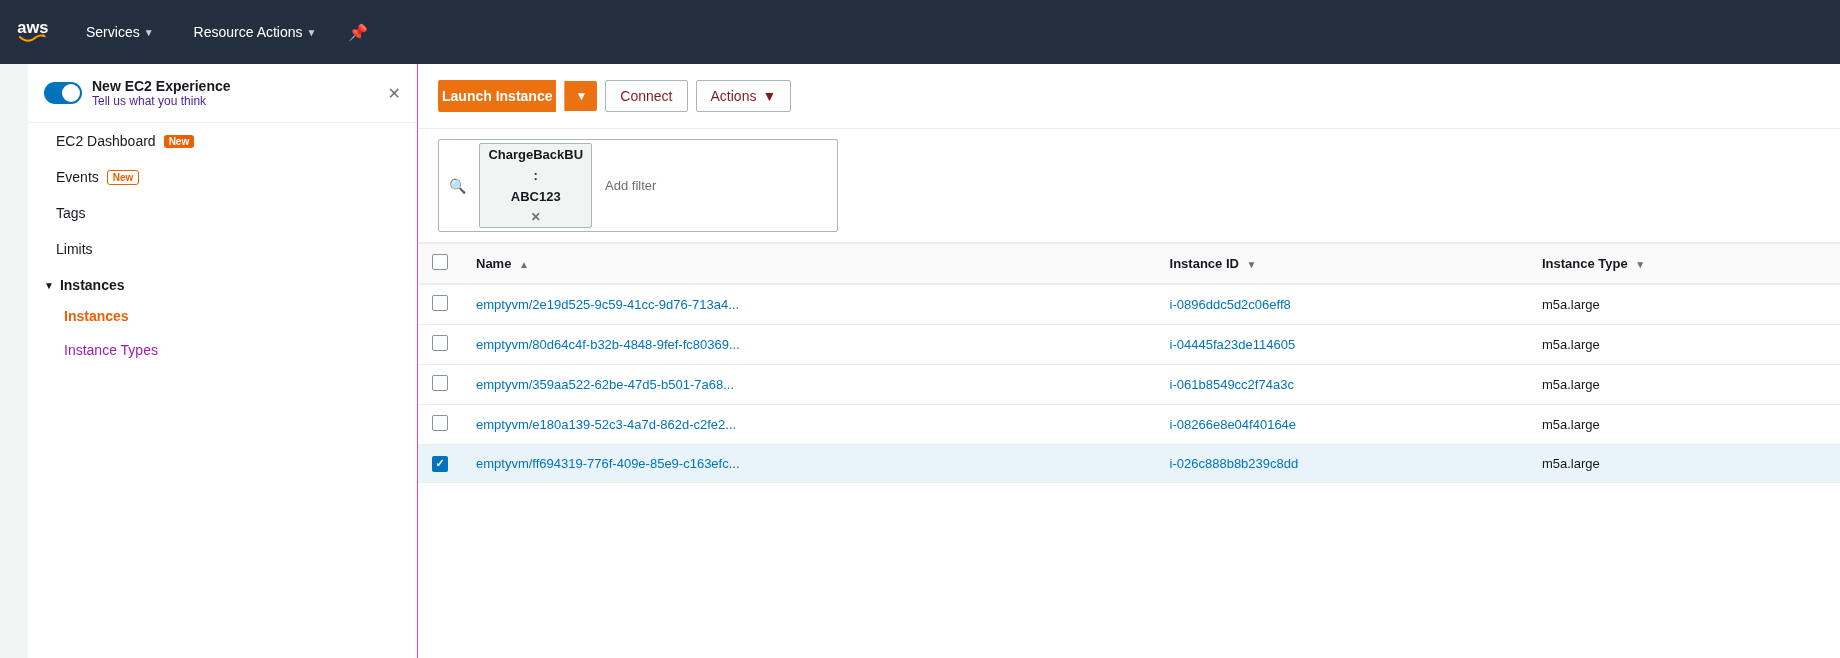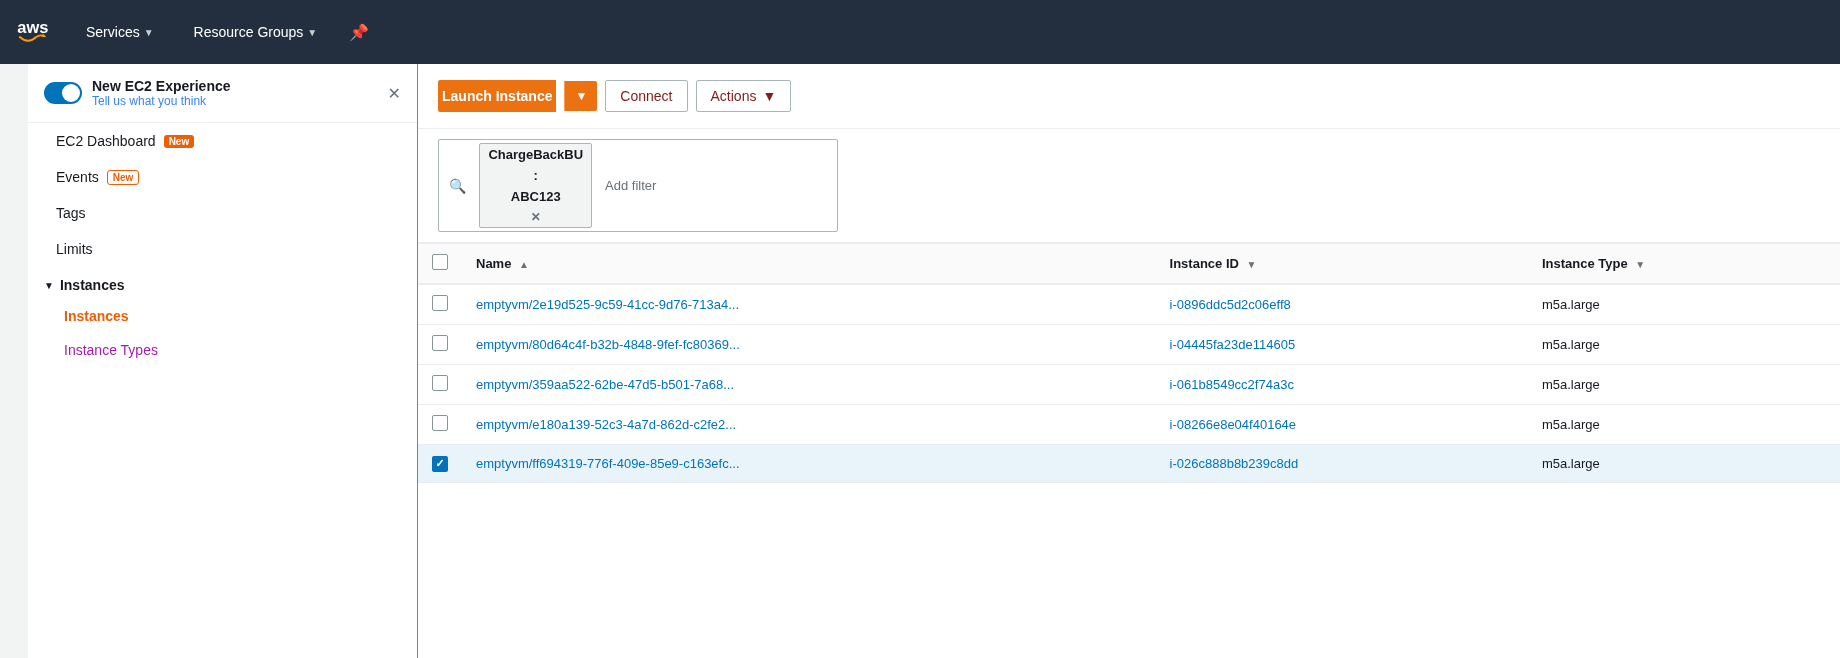--- a/index.html
+++ b/index.html
@@ -97,21 +97,21 @@
     }
 
     .experience-title {
       font-size: 14px;
       font-weight: 600;
       color: #16191f;
     }
 
     .experience-subtitle {
       font-size: 12px;
-      color: #3b82f6;
+      color: #4c1d95;
       cursor: pointer;
     }
 
     .close-btn {
       color: #687078;
       font-size: 16px;
       cursor: pointer;
     }
 
     .nav-item {
@@ -357,21 +357,21 @@
       <text x="2" y="32" font-size="26" font-weight="900" fill="white" font-family="Arial">aws</text>
       <path d="M6 38 Q19 50 32 38 Q38 34 42 36" stroke="#ff9900" stroke-width="3" fill="none" stroke-linecap="round"></path>
       <polygon points="42,32 48,38 42,38" fill="#ff9900"></polygon>
     </svg>
   </div>
   <div class="nav-link">
     <span>Services</span>
     <span class="nav-chevron">▼</span>
   </div>
   <div class="nav-link">
-    <span>Resource Groups</span>
+    <span>Resource Actions</span>
     <span class="nav-chevron">▼</span>
   </div>
   <div class="nav-pin">📌</div>
 </nav>
 
 <div class="main-layout">
 
   <aside class="sidebar">
 
     <div class="experience-banner">

